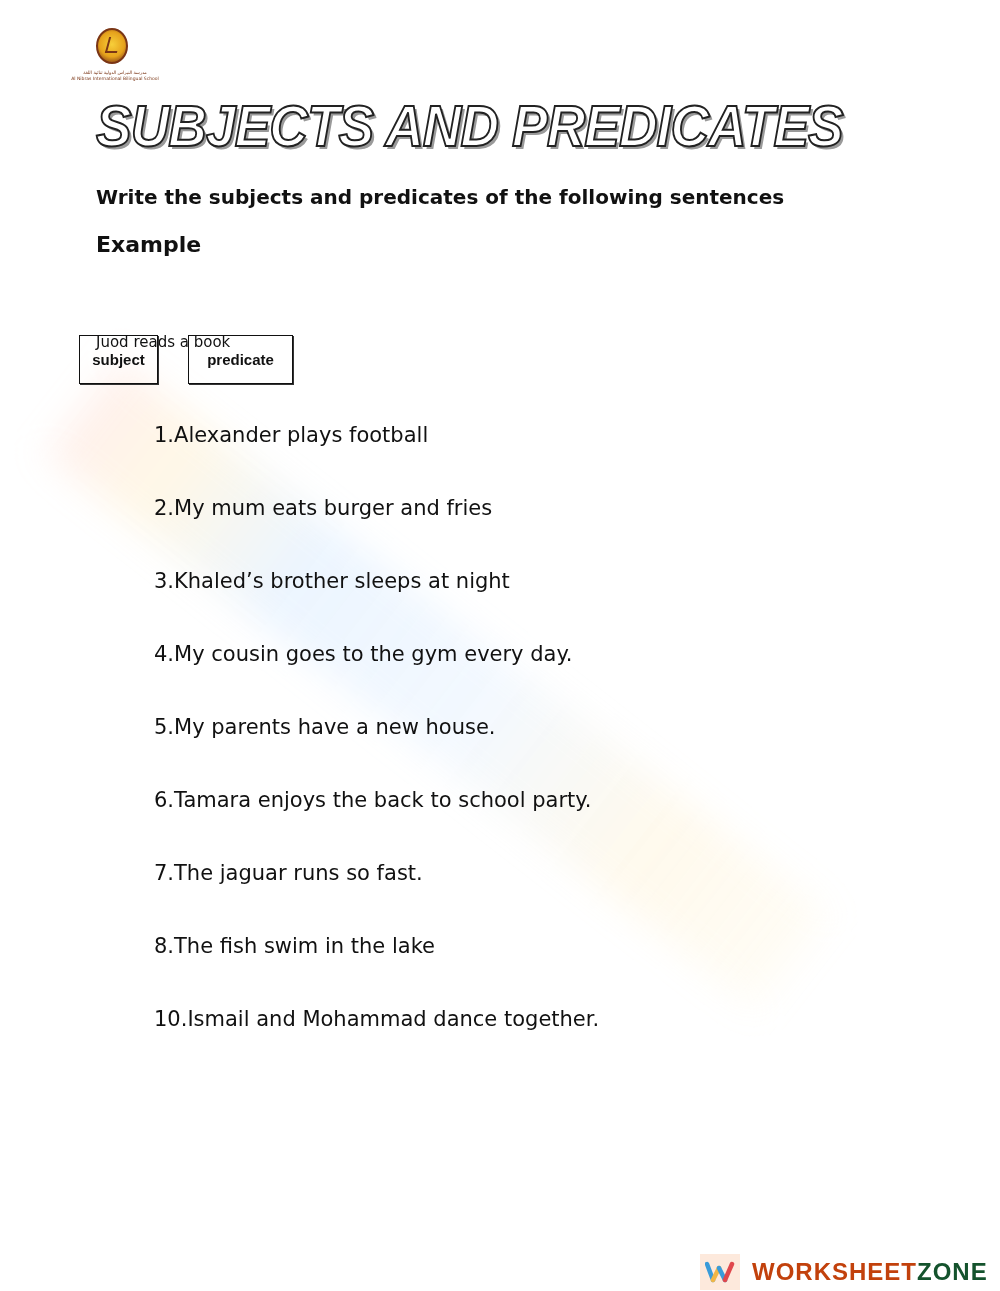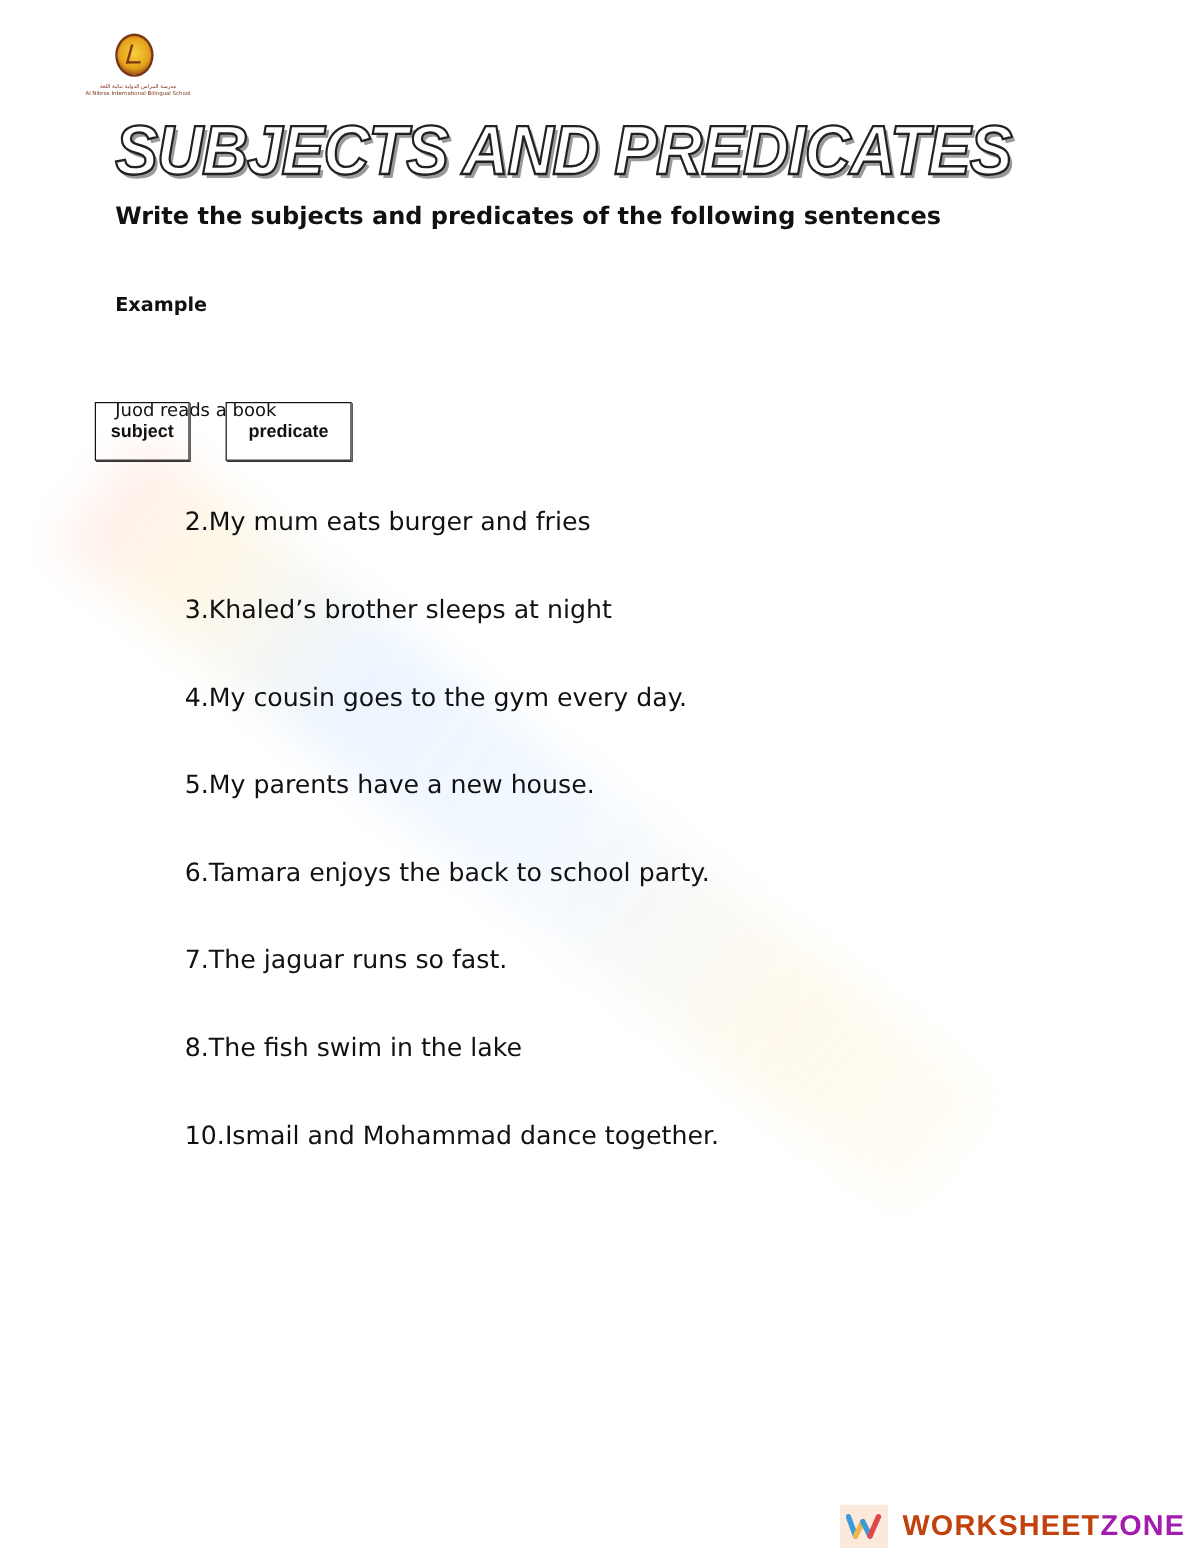--- a/index.html
+++ b/index.html
@@ -87,30 +87,30 @@
       -webkit-text-stroke: 2px #222222;
       text-shadow: 3px 3px 0 #9a9a9a;
       transform: scaleX(0.92);
       transform-origin: 0 0;
       white-space: nowrap;
       line-height: 60px;
     }
     .instruction {
       position: absolute;
       left: 96px;
-      top: 168px;
+      top: 185px;
       font-size: 20px;
       font-weight: bold;
       white-space: nowrap;
     }
     .example-heading {
       position: absolute;
       left: 96px;
-      top: 244px;
-      font-size: 16px;
+      top: 232px;
+      font-size: 22px;
       font-weight: bold;
     }
     .example-sentence {
       position: absolute;
       left: 96px;
       top: 302px;
       font-size: 15px;
       margin-top: 31px;
     }
     .label-box {
@@ -162,21 +162,21 @@
     }
     .brand-text {
       margin-left: 12px;
       font-family: "Liberation Sans", sans-serif;
       font-weight: bold;
       font-size: 24px;
       letter-spacing: 1px;
       white-space: nowrap;
     }
     .brand-part1 { color: #c2410c; }
-    .brand-part2 { color: #a21caf; }
+    .brand-part2 { color: #14532d; }
   </style>
 </head>
 <body>
 
 <div class="watermark"></div>
 
 <div class="logo">
   <div class="logo-emblem"></div>
   <div class="logo-text">
     <div>مدرسة النبراس الدولية ثنائية اللغة</div>
@@ -189,20 +189,21 @@
 <div class="instruction">Write the subjects and predicates of the following sentences</div>
 
 <div class="example-heading">Example</div>
 
 <div class="example-sentence">Juod reads a book</div>
 
 <div class="label-box label-subject">subject</div>
 <div class="label-box label-predicate">predicate</div>
 
 <ol class="sentences">
+  <li class="sentence">1.Alexander plays football</li>
   <li class="sentence">2.My mum eats burger and fries</li>
   <li class="sentence">3.Khaled’s brother sleeps at night</li>
   <li class="sentence">4.My cousin goes to the gym every day.</li>
   <li class="sentence">5.My parents have a new house.</li>
   <li class="sentence">6.Tamara enjoys the back to school party.</li>
   <li class="sentence">7.The jaguar runs so fast.</li>
   <li class="sentence">8.The fish swim in the lake</li>
   <li class="sentence">10.Ismail and Mohammad dance together.</li>
 </ol>
 

